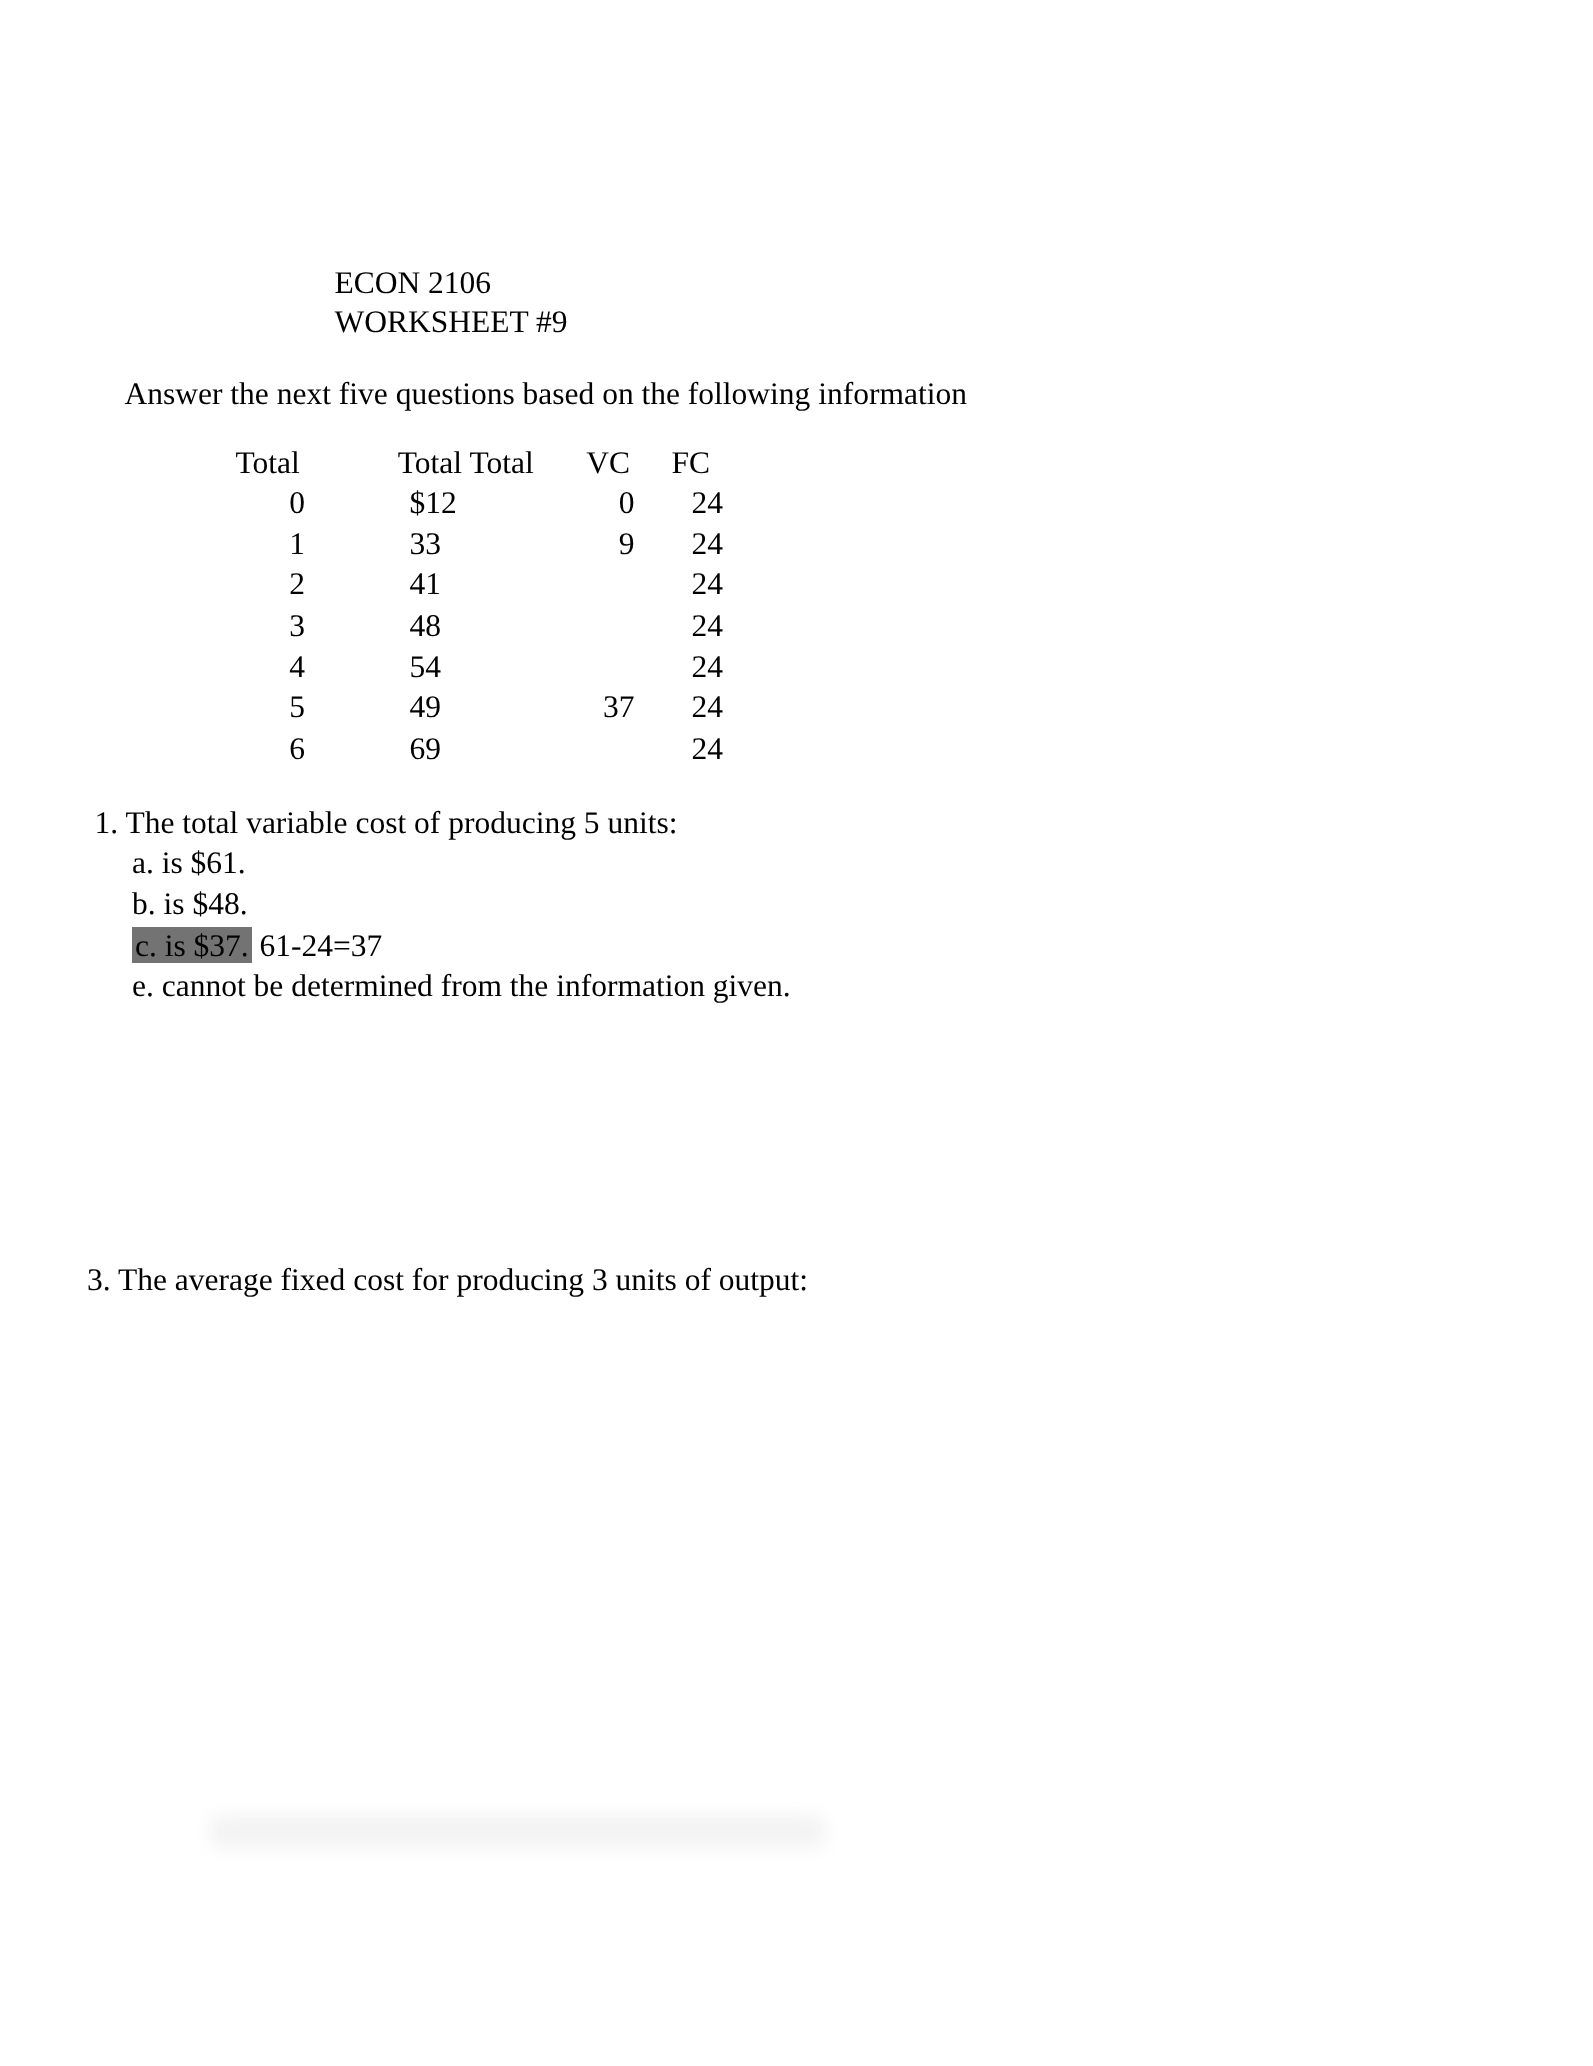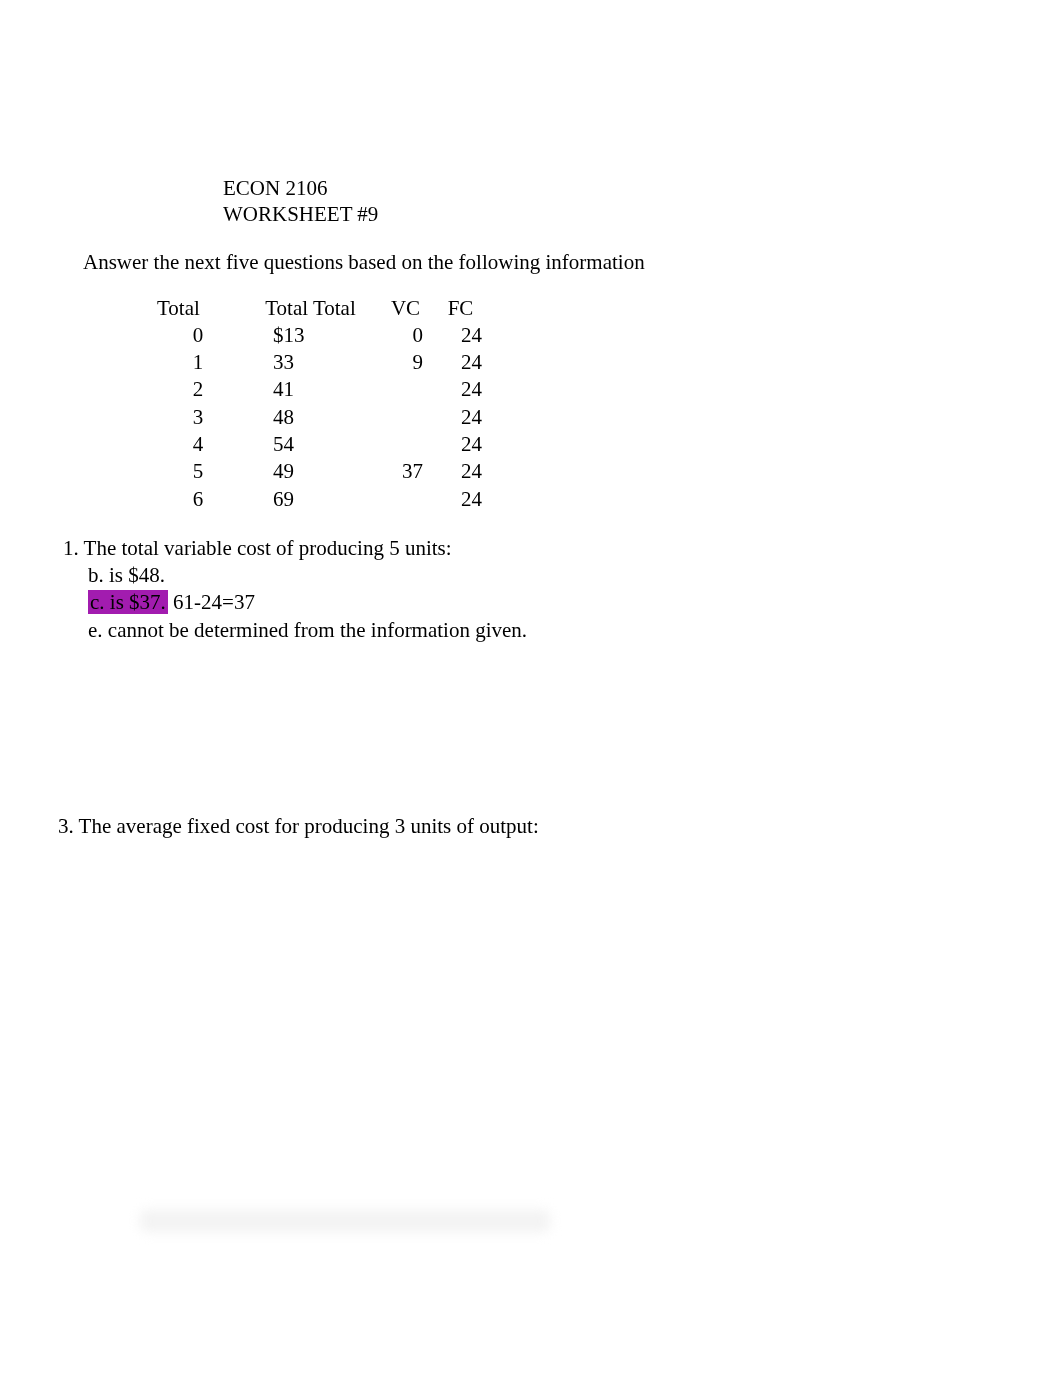--- a/index.html
+++ b/index.html
@@ -54,21 +54,21 @@
       margin-left: 5px;
       line-height: 1.3;
     }
     .q-line { display: block; }
     .opt { margin-left: 25px; position: relative; }
     .hl-row {
       margin-left: 25px;
       white-space: nowrap;
     }
     .highlight {
-      background: #a21caf;
+      background: #737373;
       padding: 0 2px;
     }
     .partial-hl {
       position: relative;
       display: inline-block;
     }
     .partial-hl::before {
       content: "";
       position: absolute;
       left: -25px;
@@ -112,21 +112,21 @@
         <tr>
           <th class="output-h">Total</th>
           <th class="tc-h">Total Total</th>
           <th class="vc-h">VC</th>
           <th class="fc-h">FC</th>
         </tr>
       </thead>
       <tbody>
         <tr>
           <td class="out">0</td>
-          <td class="tc">$13</td>
+          <td class="tc">$12</td>
           <td class="vc">0</td>
           <td class="fc">24</td>
         </tr>
         <tr>
           <td class="out">1</td>
           <td class="tc">33</td>
           <td class="vc">9</td>
           <td class="fc">24</td>
         </tr>
         <tr>
@@ -160,20 +160,21 @@
           <td class="fc">24</td>
         </tr>
       </tbody>
     </table>
   </div>
 
   <div class="q1">
     <span class="q-line">
       <span> 1.</span><span>  The total variable cost of producing 5 units:</span>
     </span>
+    <span class="q-line opt">a.  is $61.</span>
     <span class="q-line opt">b.  is $48.</span>
     <span class="q-line hl-row">
       <span class="highlight">c.  is $37.</span><span>   61-24=37</span>
     </span>
     <span class="q-line opt">e.  cannot be determined from the information given.</span>
   </div>
 
 
   <div class="q3">
     <span>3.</span><span>  The average fixed cost for producing 3 units of output:</span>

